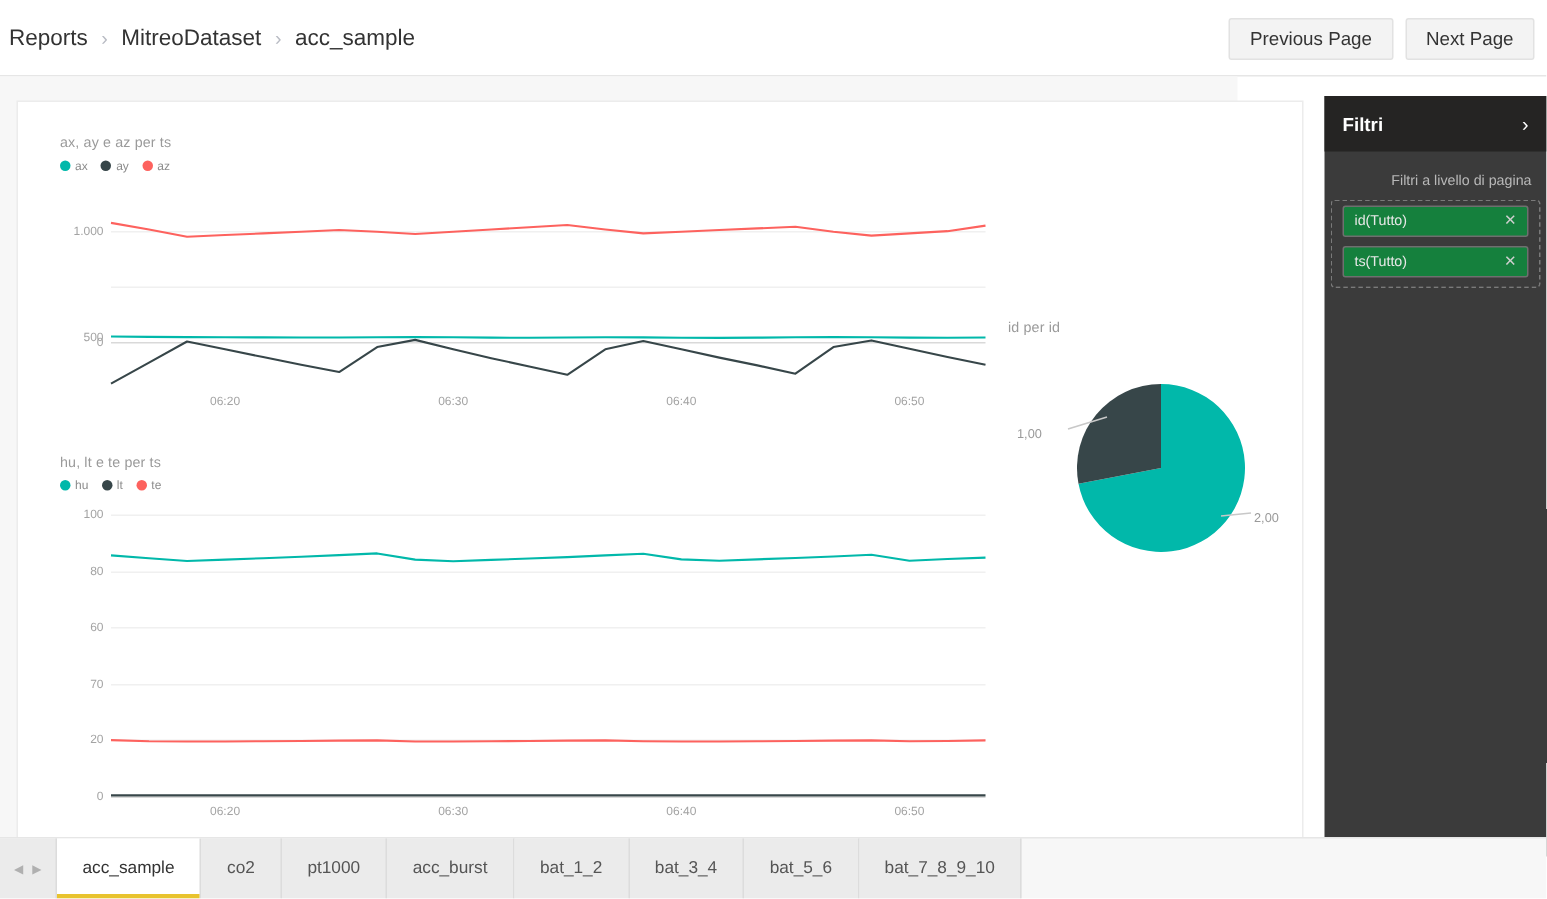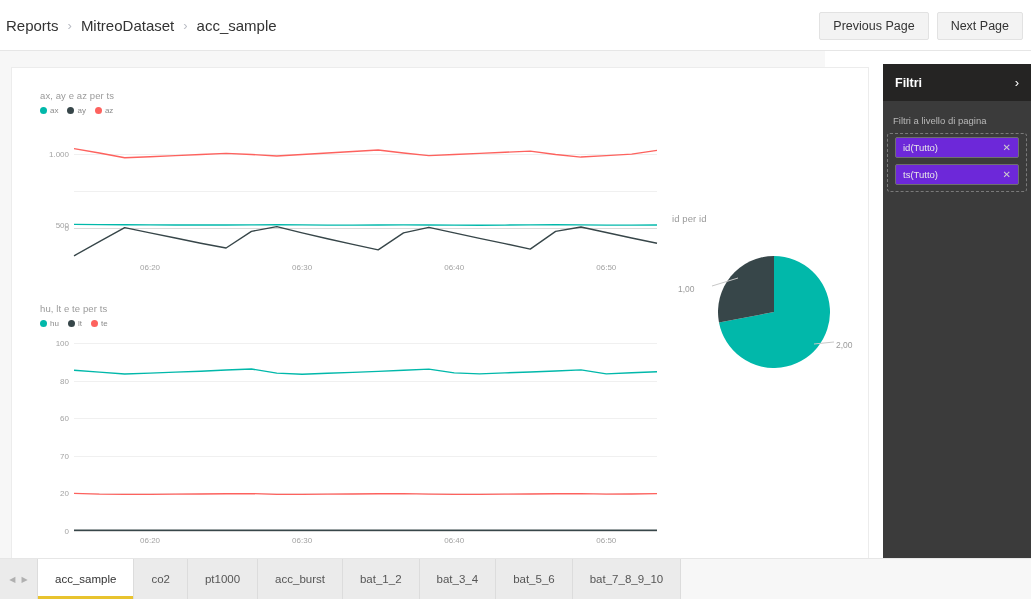--- a/index.html
+++ b/index.html
@@ -92,25 +92,25 @@
     background:#3b3b3b;
   }
   .fp-header {
     height:37px; background:#252423;
     display:flex; align-items:center; justify-content:space-between;
     padding:0 12px; box-sizing:border-box;
   }
   .fp-title { color:#ffffff; font-size:12.5px; font-weight:bold; }
   .fp-chevron { color:#ffffff; font-size:13px; cursor:pointer; line-height:1; }
   .fp-section {
-    color:#b8b8b8; font-size:9.5px; padding:14px 0 7px 10px;
+    color:#b8b8b8; font-size:9.5px; padding:14px 10px 7px 10px;text-align:right;
   }
   .fp-cards { padding:0 7px; }
   .fp-card {
-    background:#6d28d9; border:1px solid #6f6f6f; border-radius:2px;
+    background:#15803d; border:1px solid #6f6f6f; border-radius:2px;
     height:21px; margin-bottom:6px;
     display:flex; align-items:center; justify-content:space-between;
     padding:0 7px; box-sizing:border-box; cursor:pointer;
   }
   .fp-card-label { color:#e8e8e8; font-size:9.5px; }
   .fp-card-x { color:#cfcfcf; font-size:10px; line-height:1; cursor:pointer; }
   .fp-cards-wrap {
     margin:0 4px; padding:3px 0 0 0;
     border:1px dashed #7a7a7a; border-radius:3px;
   }

